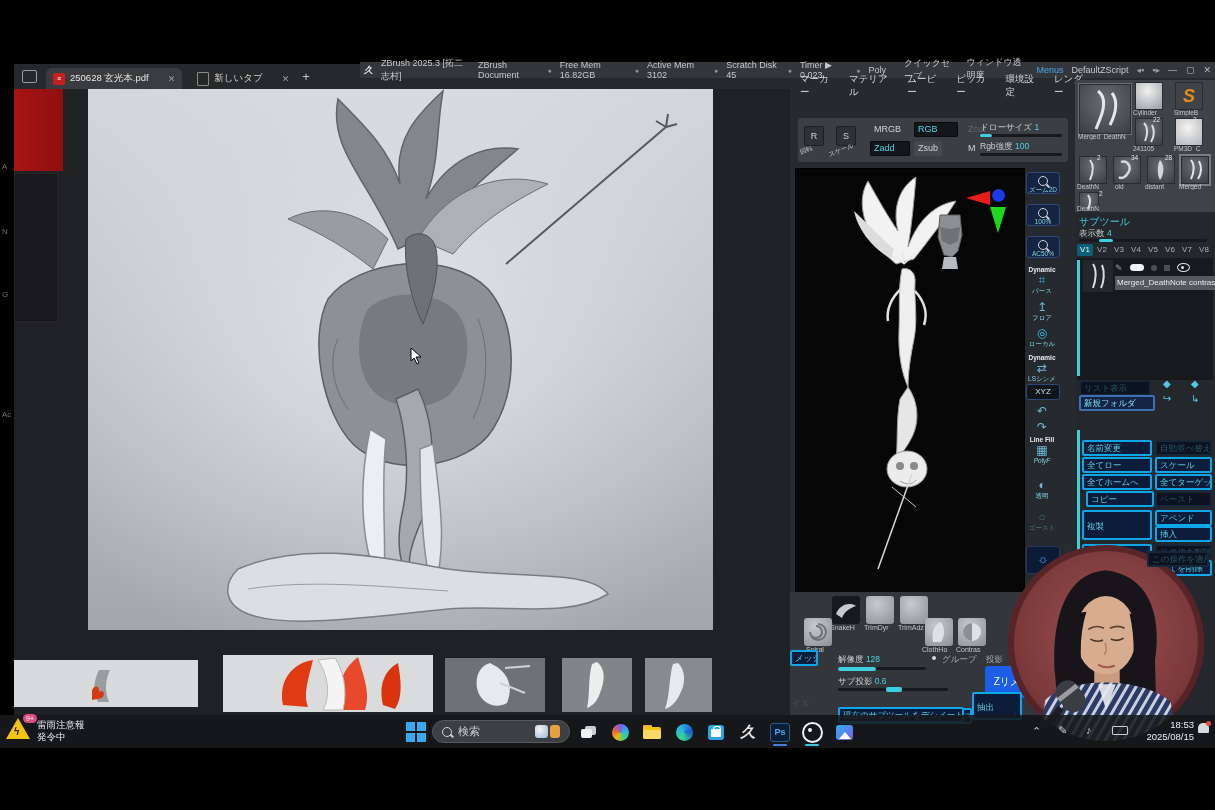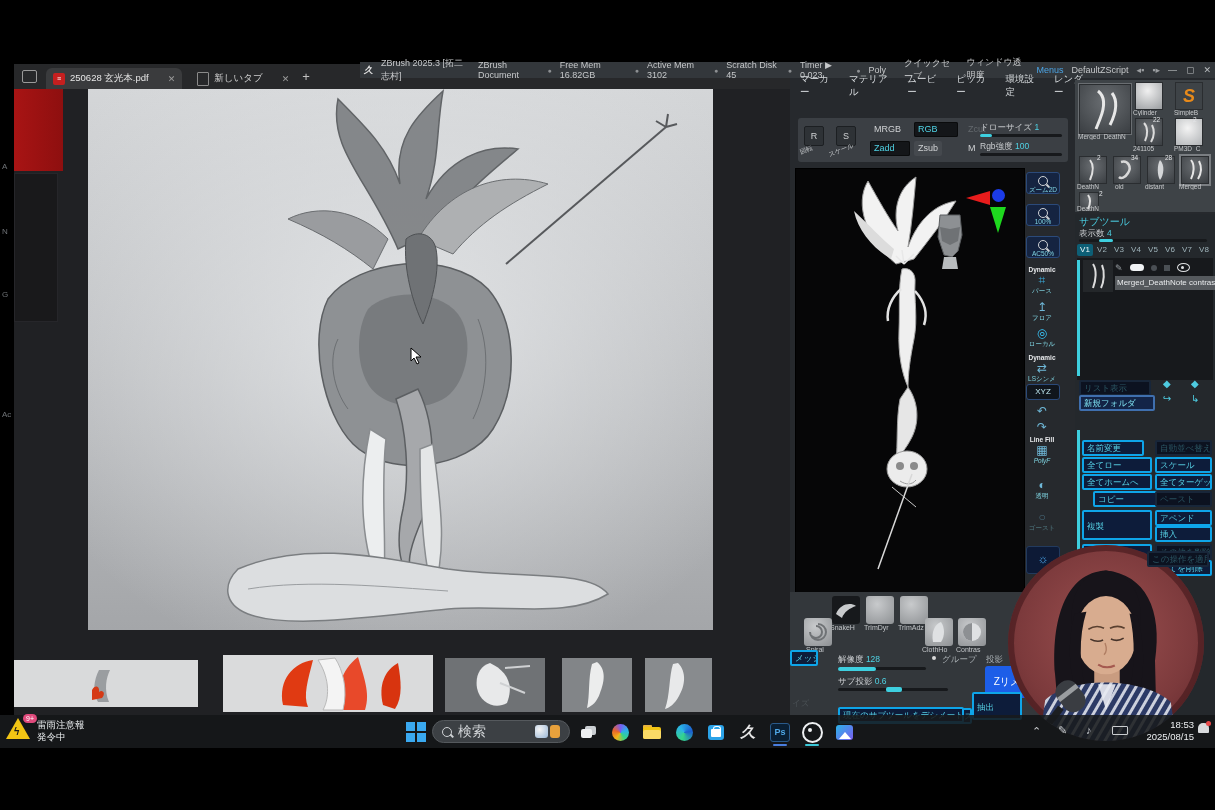--- a/index.html
+++ b/index.html
@@ -433,27 +433,27 @@
       </div>
 
       <div class="btn dim" style="left:4px;top:166px;width:72px">リスト表示</div>
       <span class="cy" style="position:absolute;left:88px;top:164px;font-size:10px">◆</span>
       <span class="cy" style="position:absolute;left:116px;top:164px;font-size:10px">◆</span>
       <div class="btn bright" style="left:4px;top:181px;width:76px">新規フォルダ</div>
       <span class="cy" style="position:absolute;left:88px;top:179px;font-size:10px">↪</span>
       <span class="cy" style="position:absolute;left:116px;top:179px;font-size:10px">↳</span>
       <div style="position:absolute;left:2px;top:216px;width:3px;height:130px;background:#3ecfdf"></div>
 
-      <div class="btn" style="left:7px;top:226px;width:62px">名前変更</div>
+      <div class="btn" style="left:7px;top:226px;width:70px">名前変更</div>
       <div class="btn dim" style="left:80px;top:226px;width:57px">自動並べ替え</div>
       <div class="btn" style="left:7px;top:243px;width:70px">全てロー</div>
       <div class="btn" style="left:80px;top:243px;width:57px">スケール</div>
       <div class="btn" style="left:7px;top:260px;width:70px">全てホームへ</div>
       <div class="btn" style="left:80px;top:260px;width:57px">全てターゲットへ</div>
-      <div class="btn" style="left:18px;top:277px;width:68px">コピー</div>
+      <div class="btn" style="left:11px;top:277px;width:68px">コピー</div>
       <div class="btn dim" style="left:80px;top:277px;width:57px">ペースト</div>
       <div class="btn" style="left:7px;top:296px;width:70px;height:30px;line-height:28px">複製</div>
       <div class="btn" style="left:80px;top:296px;width:57px">アペンド</div>
       <div class="btn" style="left:80px;top:312px;width:57px">挿入</div>
       <div class="btn" style="left:7px;top:330px;width:70px;height:30px;line-height:28px">削除</div>
       <div class="btn dim" style="left:80px;top:330px;width:57px">その他を削除</div>
       <div class="btn" style="left:80px;top:346px;width:57px">全てを削除</div>
     </div>
 
     <div id="zb-bottom" class="abs">
@@ -562,21 +562,21 @@
     <span style="display:grid;grid-template-columns:9px 9px;gap:2px">
       <span style="width:9px;height:9px;background:#3aa9f0"></span>
         <span style="width:9px;height:9px;background:#3aa9f0"></span>
       <span style="width:9px;height:9px;background:#3aa9f0"></span>
         <span style="width:9px;height:9px;background:#3aa9f0"></span>
     </span>
   </div>
 
   <div class="abs" style="left:432px;top:5px;width:138px;height:23px;border-radius:12px;background:#3c4044;border:1px solid #55595d;display:flex;align-items:center;gap:6px;padding:0 9px;box-sizing:border-box">
     <span class="lens"></span>
-    <span style="font-size:14px;color:#cfd2d5">検索</span>
+    <span style="font-size:11px;color:#cfd2d5">検索</span>
     <span style="margin-left:auto;display:flex;gap:2px">
       <span style="width:13px;height:13px;border-radius:3px;background:radial-gradient(circle at 35% 35%,#f4f4f4,#9ab8d8)"></span>
       <span style="width:10px;height:13px;border-radius:3px;background:#e8a13c"></span>
     </span>
   </div>
 
   <div class="tb-ic" style="left:576px">
     <span style="position:relative;width:15px;height:13px;display:inline-block">
       <span style="position:absolute;left:4px;top:0;width:11px;height:9px;background:#caced2;border-radius:2px"></span>
       <span style="position:absolute;left:0;top:3px;width:11px;height:9px;background:#eef0f2;border-radius:2px"></span>

